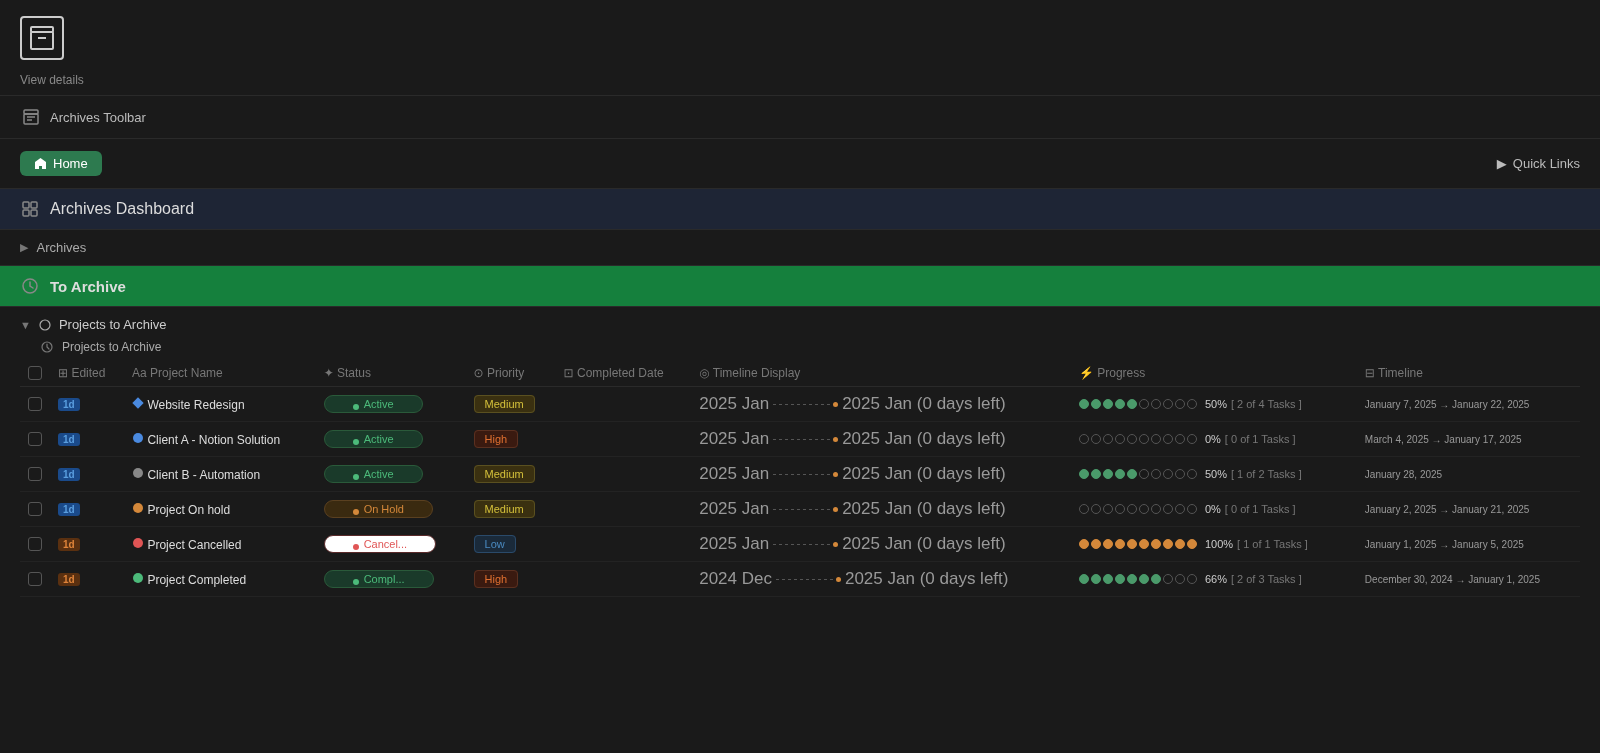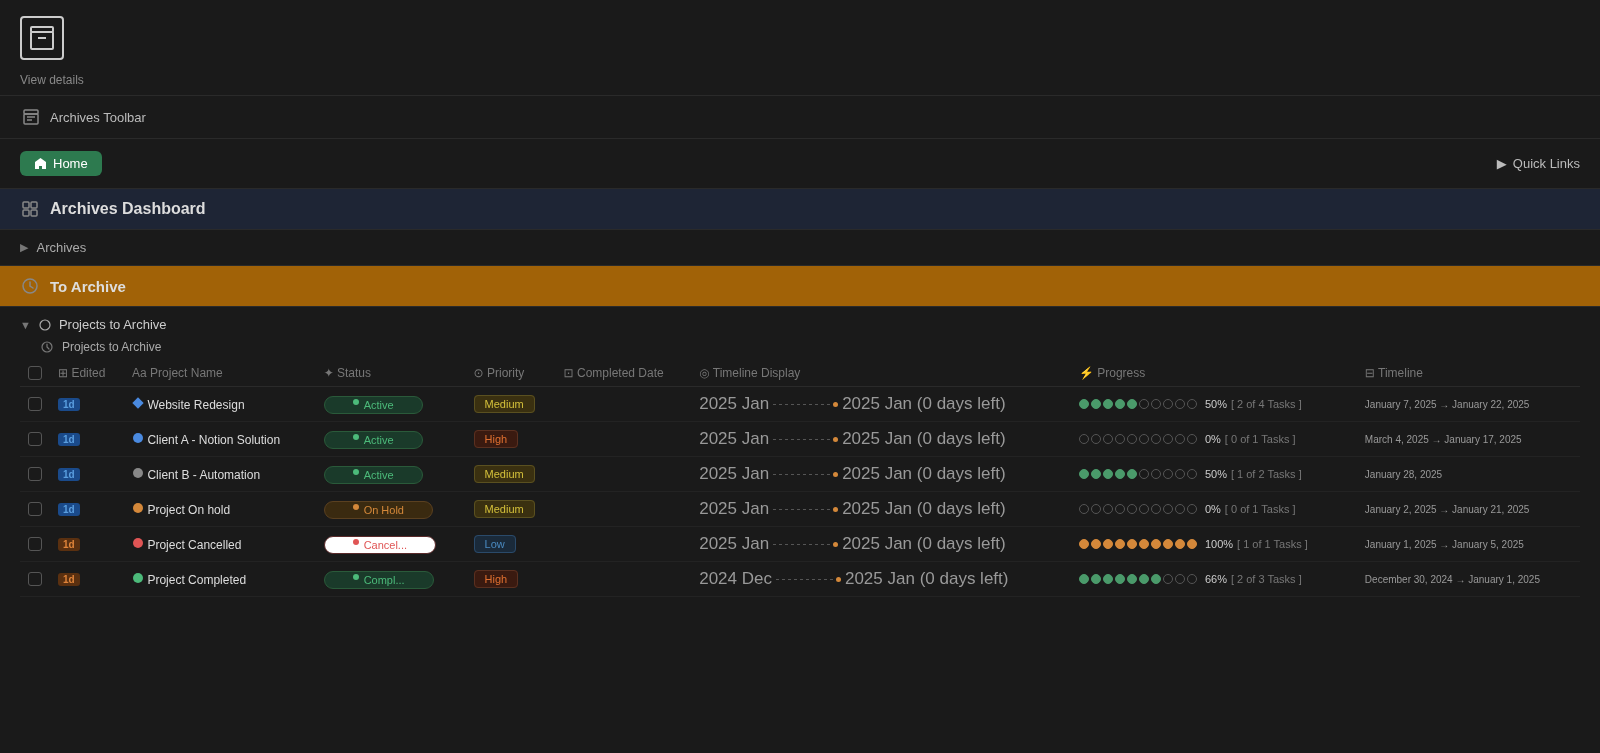--- a/index.html
+++ b/index.html
@@ -72,40 +72,40 @@
     }
 
     .section-header {
       background: #1e2535;
       padding: 10px 20px;
       display: flex; align-items: center; gap: 10px;
       border-bottom: 1px solid #2a2a2a;
     }
     .section-header h2 {
       font-size: 16px;
-      font-weight: 700;
+      font-weight: 400;
       color: #ddd;
     }
     .section-icon {
       width: 20px; height: 20px;
       display: flex; align-items: center; justify-content: center;
       color: #888;
     }
 
     .archives-row {
       padding: 10px 20px;
       display: flex; align-items: center; gap: 8px;
       border-bottom: 1px solid #2a2a2a;
       color: #aaa;
       cursor: pointer;
     }
     .chevron { color: #777; font-size: 11px; }
 
     .to-archive-header {
-      background: #a16207;
+      background: #15803d;
       padding: 10px 20px;
       display: flex; align-items: center; gap: 10px;
       border-bottom: 1px solid #2a2a2a;
     }
     .to-archive-header h2 {
       font-size: 15px;
       font-weight: 600;
       color: #ddd;
     }
 
@@ -176,21 +176,21 @@
       background: #5a3010;
       color: #e0843a;
     }
     .project-name { color: #ddd; }
 
     .status-badge {
       border-radius: 20px;
       padding: 2px 28px;
       font-size: 11px;
       font-weight: 500;
-      display: inline-flex; align-items: flex-start; gap: 5px;
+      display: inline-flex; align-items: flex-end; gap: 5px;
     }
     .status-active {
       background: #1a3a2a;
       color: #4cba7a;
       border: 1px solid #2a5a3a;
     }
     .status-onhold {
       background: #3a2a10;
       color: #d4883a;
       border: 1px solid #5a4020;

